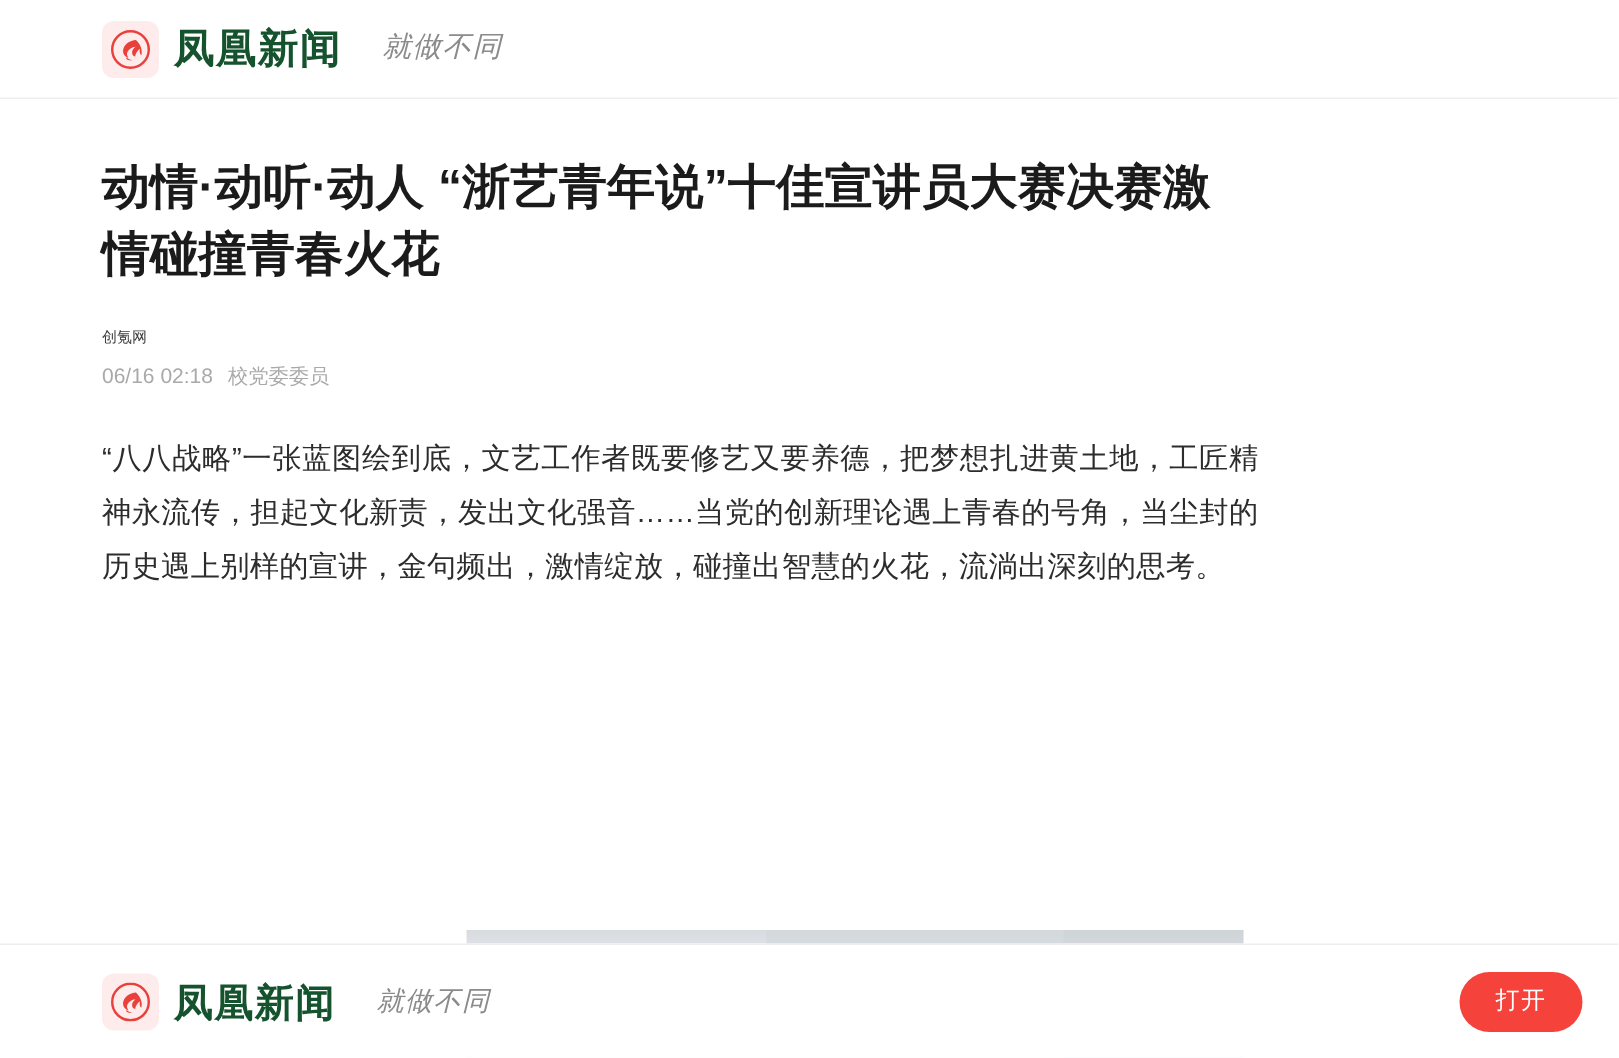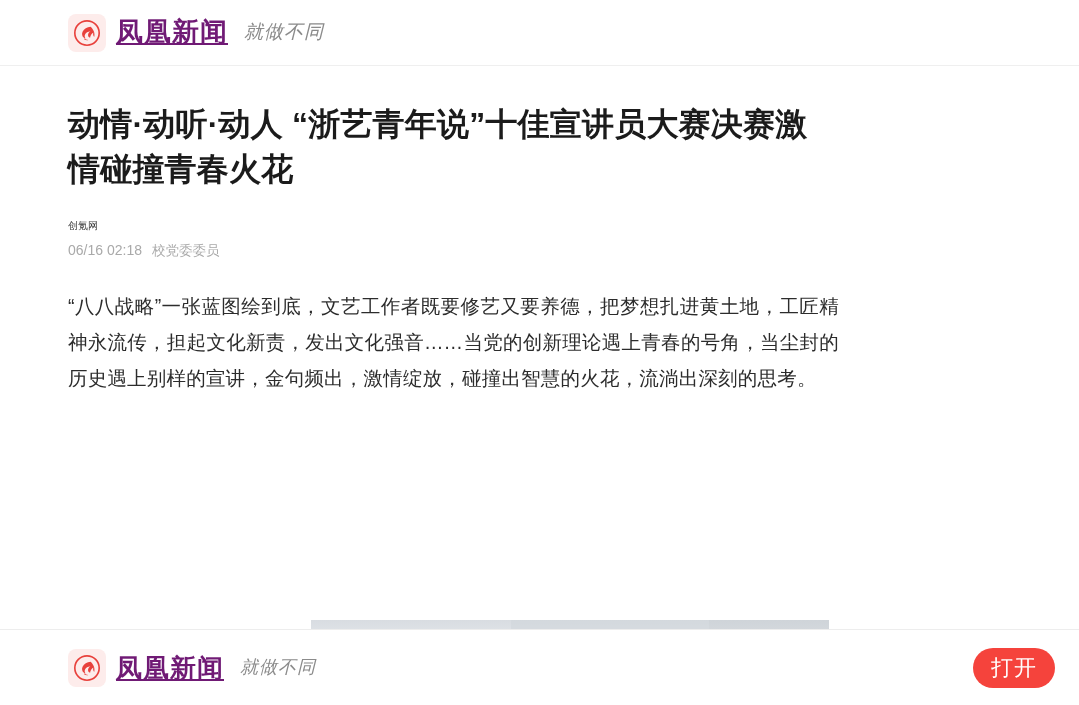--- a/index.html
+++ b/index.html
@@ -43,32 +43,31 @@
     background: #fdeceb;
     display: flex;
     align-items: center;
     justify-content: center;
     flex: 0 0 auto;
   }
   .phoenix-logo svg { display: block; }
   .brand-name {
     font-size: 27px;
     font-weight: 700;
-    color: #701a75;
+    color: #14532d;
     letter-spacing: 1px;
     line-height: 1;
-    text-decoration: underline;
   }
   .brand-slogan {
     font-size: 19px;
     color: #8b8b8b;
     font-family: Liberation Serif, serif;
     font-style: italic;
     letter-spacing: 1px;
-    margin-left: 6px;
+    margin-left: 17px;
     line-height: 1;
     padding-bottom: 2px;
   }
   .topbar-spacer { flex: 1 1 auto; }
   .open-btn {
     background: #f5433c;
     color: #ffffff;
     border: none;
     border-radius: 19px;
     height: 38px;
@@ -167,21 +166,21 @@
   .bottombar .brand-name { font-size: 26px; }
   .bottombar .brand-slogan { font-size: 18px; }
   .open-btn-bottom {
     background: #f5433c;
     color: #ffffff;
     border: none;
     border-radius: 20px;
     height: 40px;
     min-width: 82px;
     padding: 0 18px;
-    font-size: 22px;
+    font-size: 16px;
     font-family: "Liberation Sans", "DejaVu Sans", sans-serif;
     cursor: pointer;
     letter-spacing: 1px;
   }
 </style>
 </head>
 <body>
 
 <div id="page">
 

